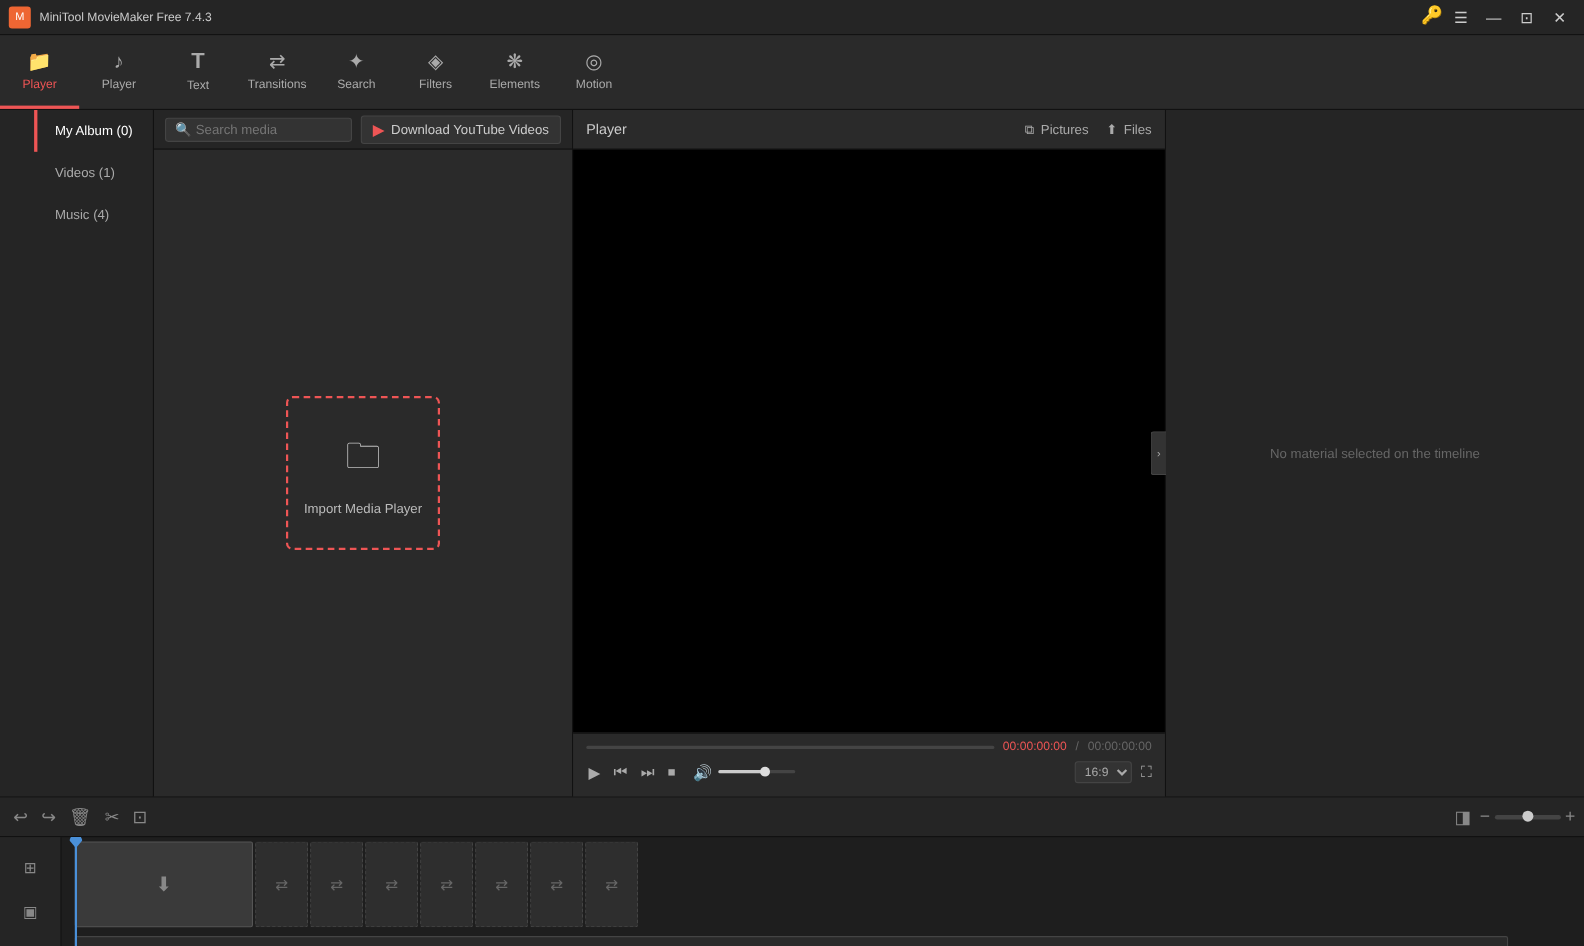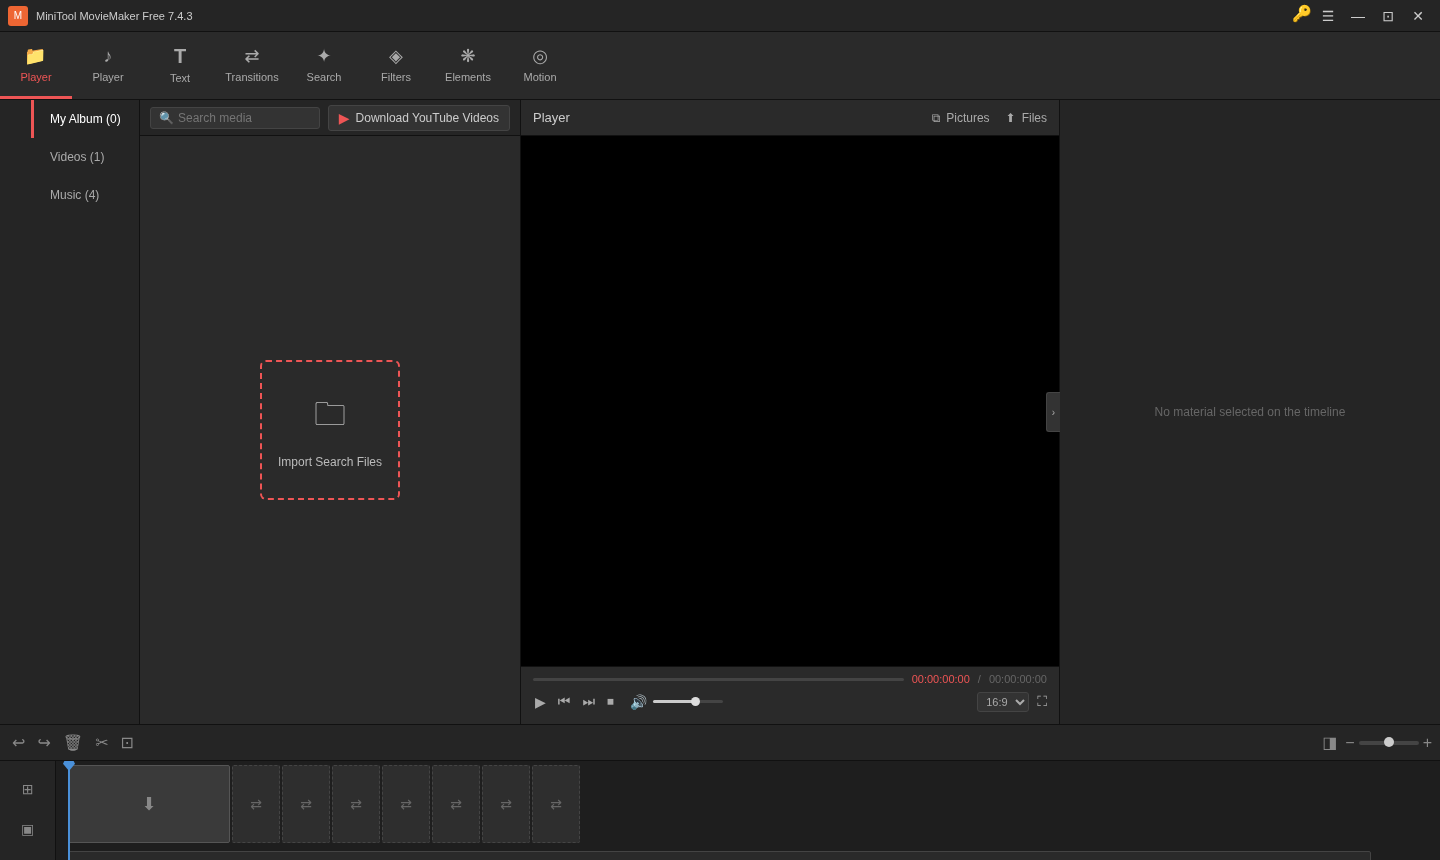--- a/index.html
+++ b/index.html
@@ -438,21 +438,21 @@
         <input type="text" placeholder="Search media" style="">
       </div>
       <div id="download-btn">
         <span style="color:#e55;font-size:14px;">▶</span>
         <span>Download YouTube Videos</span>
       </div>
     </div>
     <div id="media-content">
       <div id="import-box">
         <span id="import-box-icon">🗀</span>
-        <span id="import-box-label">Import Search Files</span>
+        <span id="import-box-label">Import Media Player</span>
       </div>
     </div>
   </div>
 
   <div id="player-panel">
     <div id="player-header">
       <span id="player-title">Player</span>
       <div id="player-header-right">
         <div class="player-header-btn">
           <span>⧉</span>

